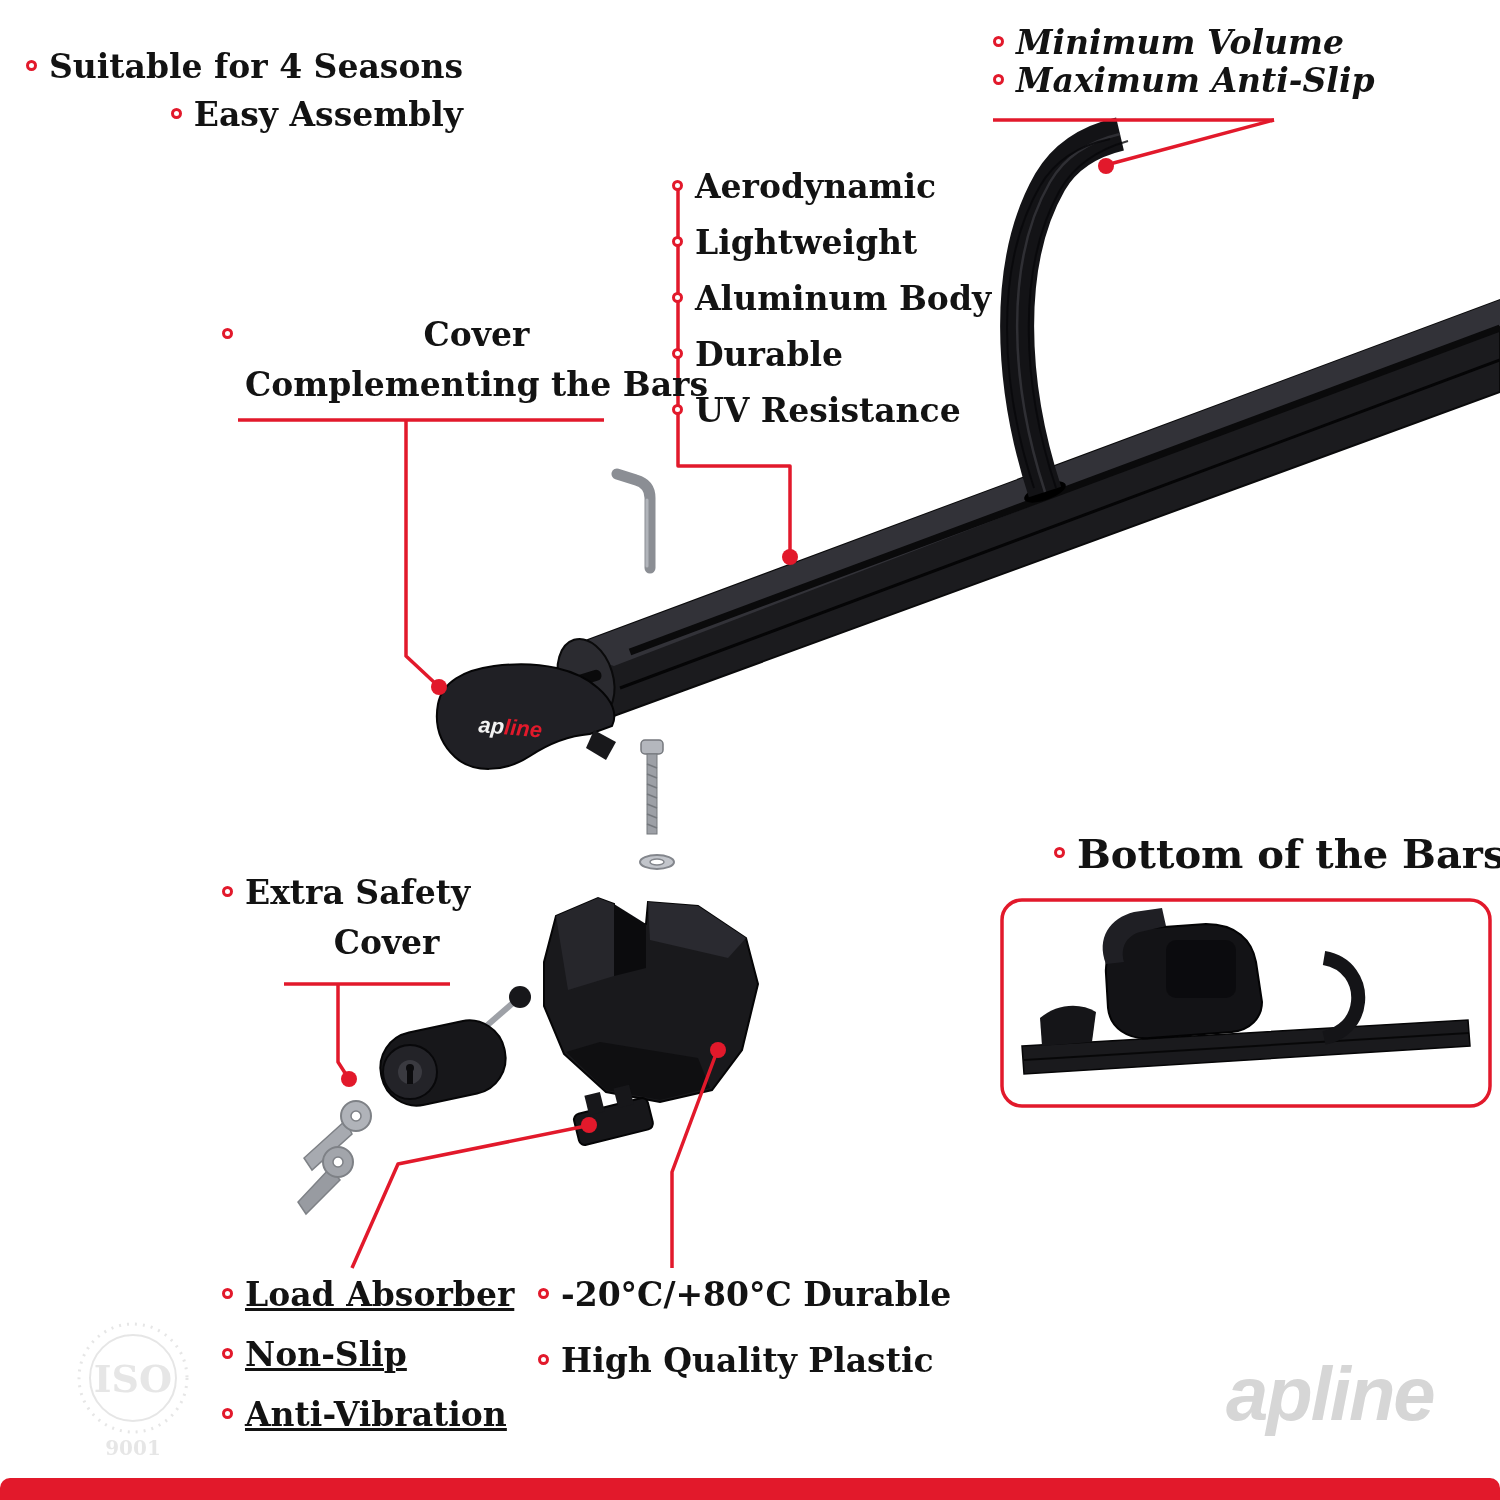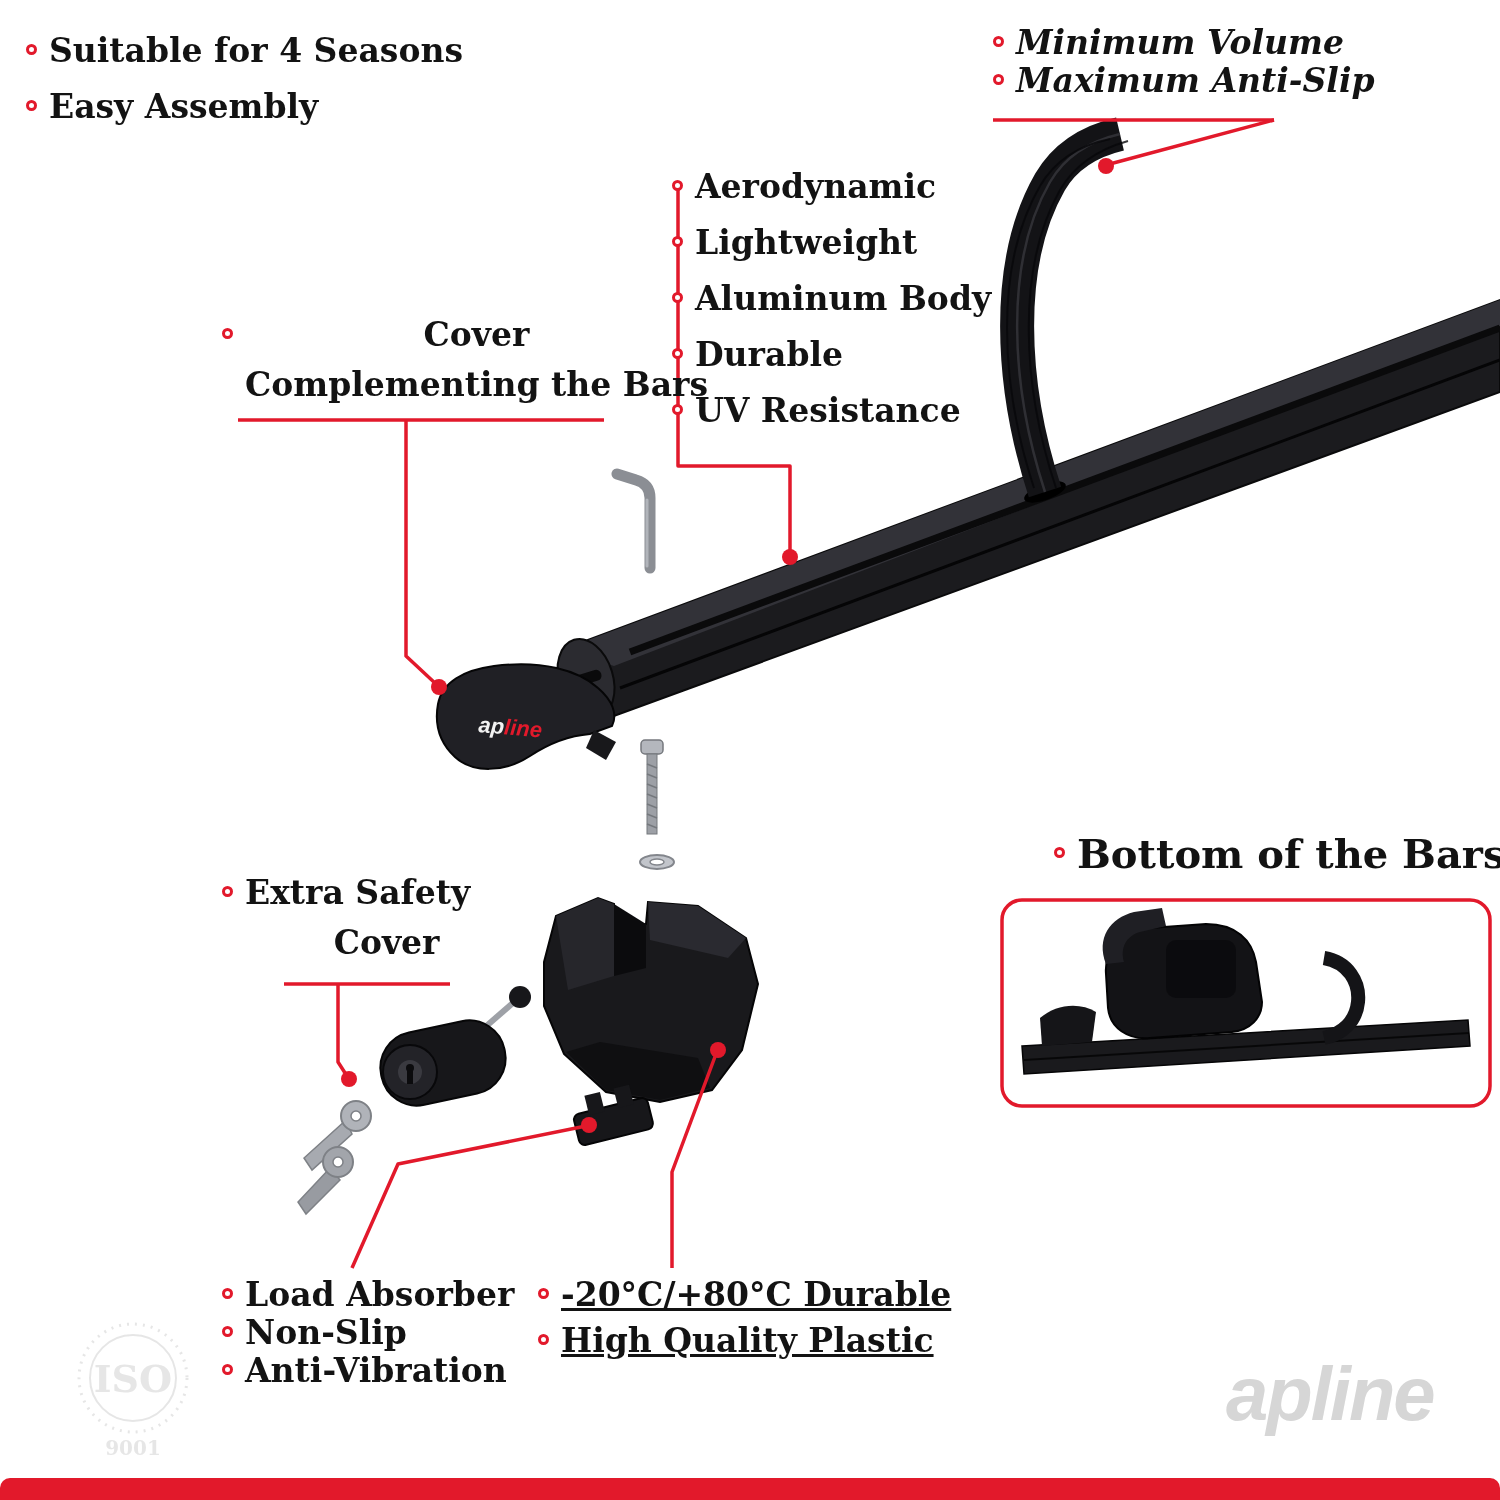--- a/index.html
+++ b/index.html
@@ -152,21 +152,21 @@
     <g opacity="0.6">
       <circle cx="133" cy="1378" r="54" fill="none" stroke="#d6d6d6" stroke-width="3" stroke-dasharray="2 6"></circle>
       <circle cx="133" cy="1378" r="43" fill="none" stroke="#d6d6d6" stroke-width="2"></circle>
       <text class="wm" x="133" y="1392" text-anchor="middle" font-size="38" font-weight="bold">ISO</text>
       <text class="wm" x="133" y="1455" text-anchor="middle" font-size="20" font-weight="bold">9001</text>
     </g>
   </svg>
 
   <div class="labels">
 
-    <div class="col" style="left:26px;top:32px;gap:18px;">
+    <div class="col" style="left:26px;top:48px;gap:10px;align-items:flex-end;">
       <div class="label">
         <span class="bullet"></span>
         <span>Suitable for 4 Seasons</span>
       </div>
       <div class="label">
         <span class="bullet"></span>
         <span>Easy Assembly</span>
       </div>
     </div>
 
@@ -224,36 +224,36 @@
       </div>
     </div>
 
     <div class="col" style="left:1054px;top:832px;">
       <div class="label big">
         <span class="bullet"></span>
         <span>Bottom of the Bars</span>
       </div>
     </div>
 
-    <div class="col" style="left:222px;top:1276px;">
+    <div class="col" style="left:222px;top:1276px;gap:22px;text-decoration:underline;">
       <div class="label">
         <span class="bullet"></span>
         <span>Load Absorber</span>
       </div>
       <div class="label">
         <span class="bullet"></span>
         <span>Non-Slip</span>
       </div>
       <div class="label">
         <span class="bullet"></span>
         <span>Anti-Vibration</span>
       </div>
     </div>
 
-    <div class="col" style="left:538px;top:1276px;gap:8px;text-decoration:underline;">
+    <div class="col" style="left:538px;top:1276px;gap:28px;">
       <div class="label">
         <span class="bullet"></span>
         <span>-20°C/+80°C Durable</span>
       </div>
       <div class="label">
         <span class="bullet"></span>
         <span>High Quality Plastic</span>
       </div>
     </div>
 

